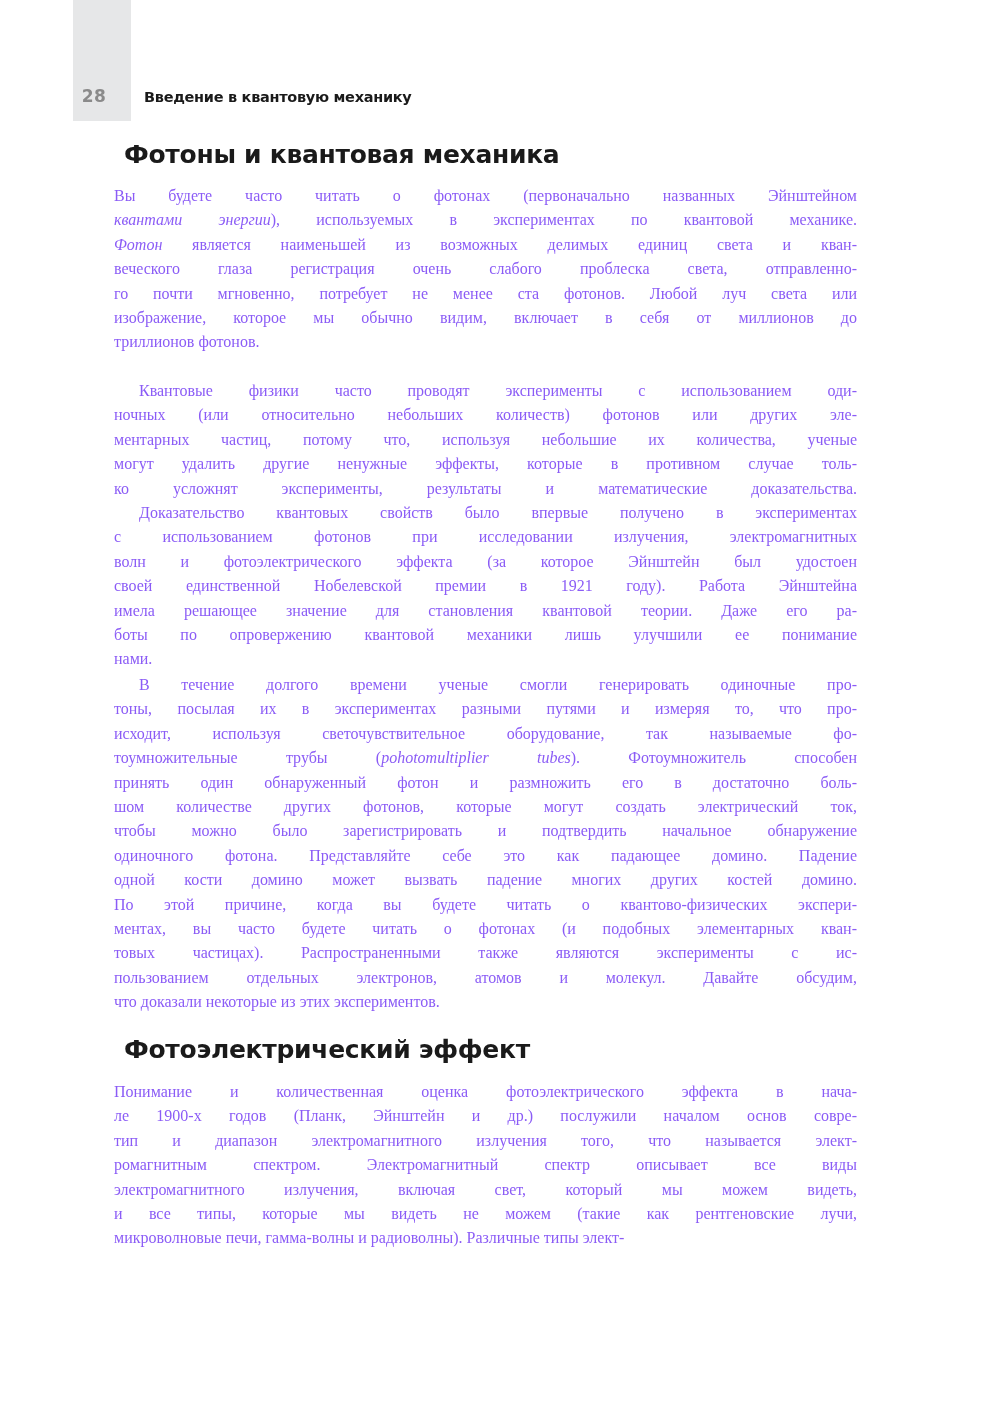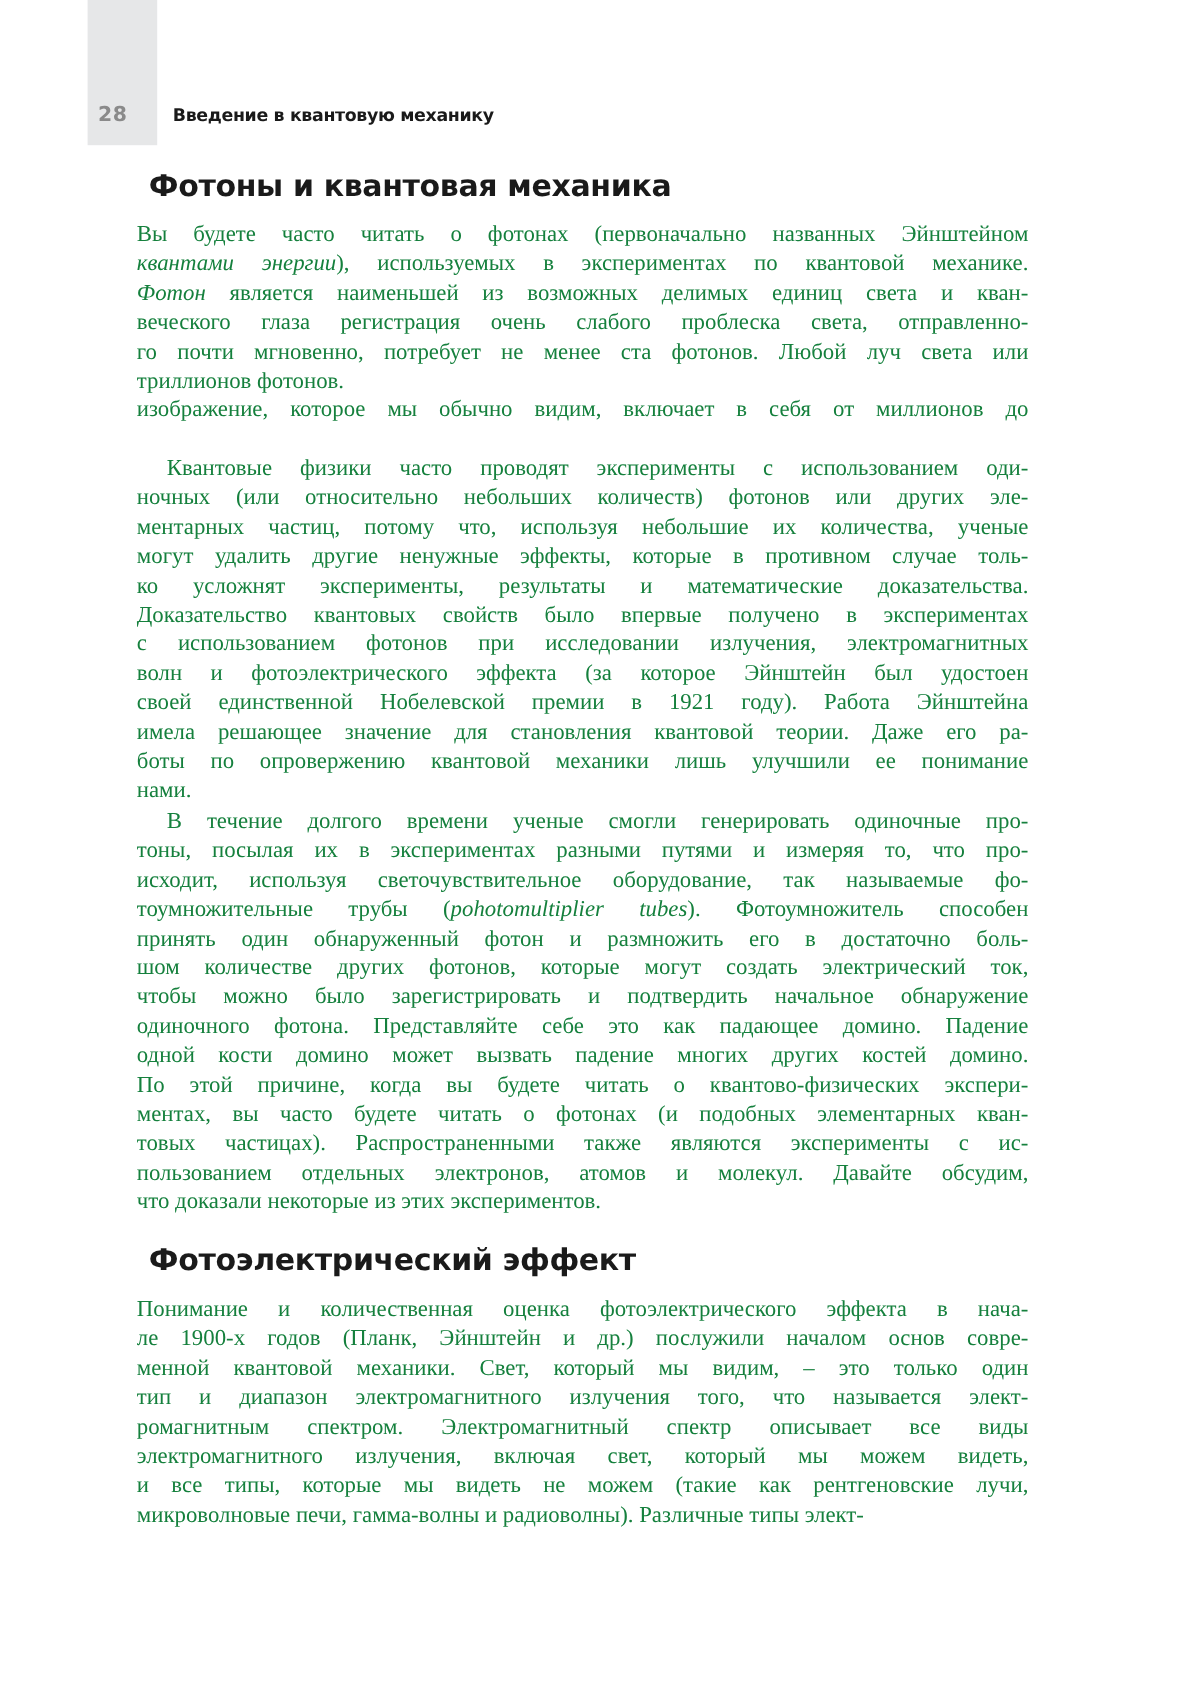--- a/index.html
+++ b/index.html
@@ -20,22 +20,22 @@
     }
     .heading {
       position: absolute; left: 124px;
       font-family: "DejaVu Sans", sans-serif; font-weight: bold; font-size: 25px;
       color: #1a1a1a; letter-spacing: -0.3px; margin: 0;
     }
     .h1 { top: 140px; }
     .h2 { top: 1035px; }
     .para {
       position: absolute; left: 114px; width: 743px; margin: 0;
-      font-family: "Liberation Serif", serif; font-size: 19px; line-height: 24.4px;
-      color: #15803d;
+      font-family: "Liberation Serif", serif; font-size: 16px; line-height: 24.4px;
+      color: #8b5cf6;
     }
     .line {
       display: block; text-align: justify; text-align-last: justify;
       white-space: nowrap; height: 24.4px;
     }
     .line.last { text-align-last: left; }
     .line.indent { text-indent: 25px; }
     .line > span { white-space: pre; }
     .it { font-style: italic; }
     .p1 { top: 184px; }
@@ -50,30 +50,30 @@
 <div class="page-number">28</div>
 <div class="running-header">Введение в квантовую механику</div>
 
 <h2 class="heading h1">Фотоны и квантовая механика</h2>
 <div class="para p1">
     <span class="line" style="display: block; word-spacing: 14.5px;"><span>Вы будете часто читать о фотонах (первоначально названных Эйнштейном</span></span>
     <span class="line" style="display: block; word-spacing: 15.5714px;"><span class="it">квантами энергии</span><span>), используемых в экспериментах по квантовой механике.</span></span>
     <span class="line" style="display: block; word-spacing: 13px;"><span class="it">Фотон</span><span> является наименьшей из возможных делимых единиц света и кван-</span></span>
     <span class="line" style="display: block; word-spacing: 18px;"><span>веческого глаза регистрация очень слабого проблеска света, отправленно-</span></span>
     <span class="line" style="display: block; word-spacing: 10.3636px;"><span>го почти мгновенно, потребует не менее ста фотонов. Любой луч света или</span></span>
+    <span class="line" style="display: block; word-spacing: 11.7px;"><span>изображение, которое мы обычно видим, включает в себя от миллионов до</span></span>
     <span class="line last" style="display: block;"><span>триллионов фотонов.</span></span>
-    <span class="line" style="display: block; word-spacing: 11.7px;"><span>изображение, которое мы обычно видим, включает в себя от миллионов до</span></span>
   </div>
 <div class="para p2">
     <span class="line indent" style="display: block; word-spacing: 16px;"><span>Квантовые физики часто проводят эксперименты с использованием оди-</span></span>
     <span class="line" style="display: block; word-spacing: 14.375px;"><span>ночных (или относительно небольших количеств) фотонов или других эле-</span></span>
     <span class="line" style="display: block; word-spacing: 13px;"><span>ментарных частиц, потому что, используя небольшие их количества, ученые</span></span>
     <span class="line" style="display: block; word-spacing: 11px;"><span>могут удалить другие ненужные эффекты, которые в противном случае толь-</span></span>
     <span class="line" style="display: block; word-spacing: 21.1667px;"><span>ко усложнят эксперименты, результаты и математические доказательства.</span></span>
-    <span class="line" style="display: block; word-spacing: 14.7143px;"><span>Доказательство квантовых свойств было впервые получено в экспериментах</span></span>
+    <span class="line" style="display: block; word-spacing: 14.7143px; margin-left: 25px;"><span>Доказательство квантовых свойств было впервые получено в экспериментах</span></span>
     <span class="line" style="display: block; word-spacing: 17.8333px;"><span>с использованием фотонов при исследовании излучения, электромагнитных</span></span>
     <span class="line" style="display: block; word-spacing: 16.75px;"><span>волн и фотоэлектрического эффекта (за которое Эйнштейн был удостоен</span></span>
     <span class="line" style="display: block; word-spacing: 15.25px;"><span>своей единственной Нобелевской премии в 1921 году). Работа Эйнштейна</span></span>
     <span class="line" style="display: block; word-spacing: 12.1111px;"><span>имела решающее значение для становления квантовой теории. Даже его ра-</span></span>
     <span class="line" style="display: block; word-spacing: 14.25px;"><span>боты по опровержению квантовой механики лишь улучшили ее понимание</span></span>
     <span class="line last" style="display: block;"><span>нами.</span></span>
   </div>
 <div class="para p3">
     <span class="line indent" style="display: block; word-spacing: 13.75px;"><span>В течение долгого времени ученые смогли генерировать одиночные про-</span></span>
     <span class="line" style="display: block; word-spacing: 10.9091px;"><span>тоны, посылая их в экспериментах разными путями и измеряя то, что про-</span></span>
@@ -88,19 +88,18 @@
     <span class="line" style="display: block; word-spacing: 11.2px;"><span>ментах, вы часто будете читать о фотонах (и подобных элементарных кван-</span></span>
     <span class="line" style="display: block; word-spacing: 17.2857px;"><span>товых частицах). Распространенными также являются эксперименты с ис-</span></span>
     <span class="line" style="display: block; word-spacing: 17.4286px;"><span>пользованием отдельных электронов, атомов и молекул. Давайте обсудим,</span></span>
     <span class="line last" style="display: block;"><span>что доказали некоторые из этих экспериментов.</span></span>
   </div>
 
 <h2 class="heading h2">Фотоэлектрический эффект</h2>
 <div class="para p4">
     <span class="line" style="display: block; word-spacing: 17.7143px;"><span>Понимание и количественная оценка фотоэлектрического эффекта в нача-</span></span>
     <span class="line" style="display: block; word-spacing: 11.8px;"><span>ле 1900-х годов (Планк, Эйнштейн и др.) послужили началом основ совре-</span></span>
-    <span class="line" style="display: block; word-spacing: 13.5px;"><span>менной квантовой механики. Свет, который мы видим, – это только один</span></span>
     <span class="line" style="display: block; word-spacing: 16.125px;"><span>тип и диапазон электромагнитного излучения того, что называется элект-</span></span>
     <span class="line" style="display: block; word-spacing: 23.8333px;"><span>ромагнитным спектром. Электромагнитный спектр описывает все виды</span></span>
     <span class="line" style="display: block; word-spacing: 19.5714px;"><span>электромагнитного излучения, включая свет, который мы можем видеть,</span></span>
     <span class="line" style="display: block; word-spacing: 12.1818px;"><span>и все типы, которые мы видеть не можем (такие как рентгеновские лучи,</span></span>
     <span class="line last" style="display: block;"><span>микроволновые печи, гамма-волны и радиоволны). Различные типы элект-</span></span>
   </div>
 
 </body></html>

